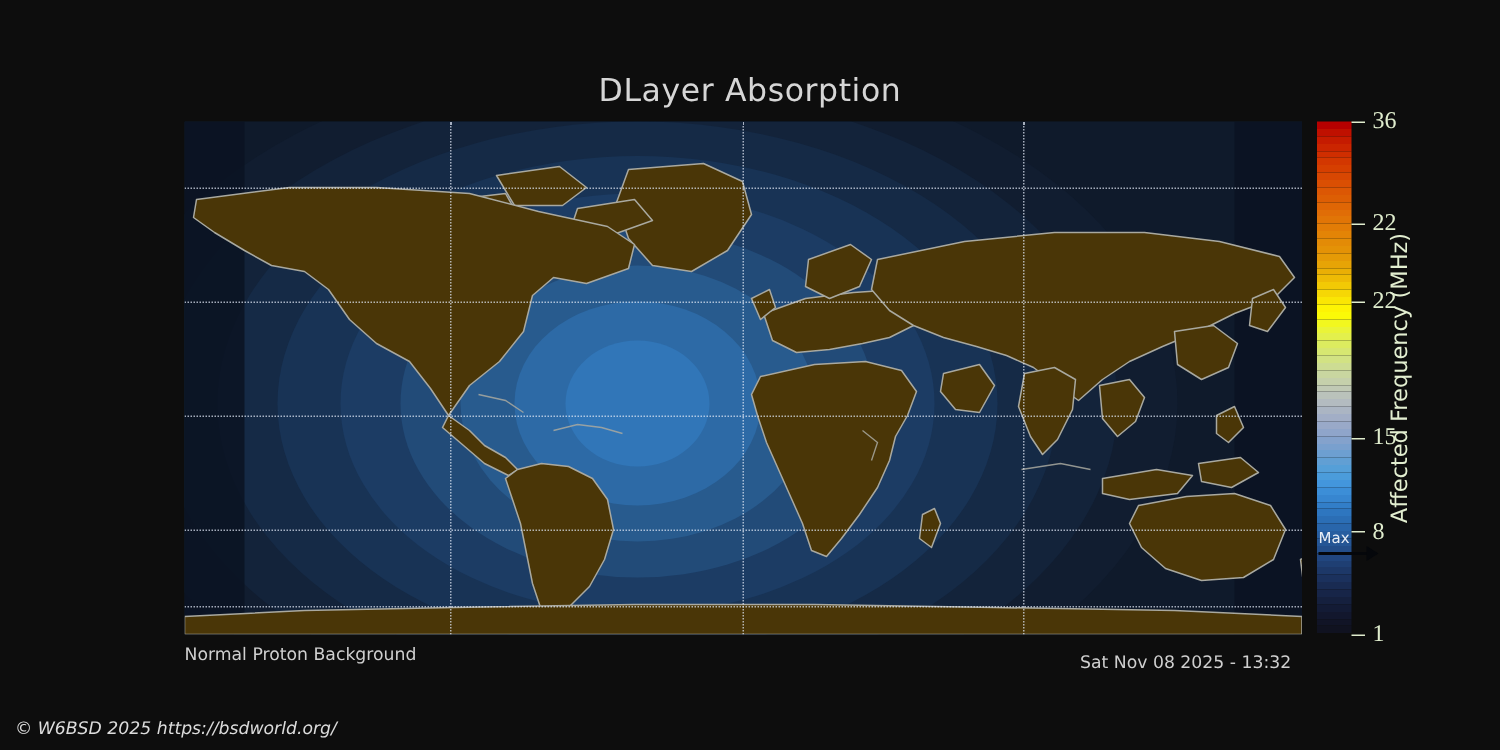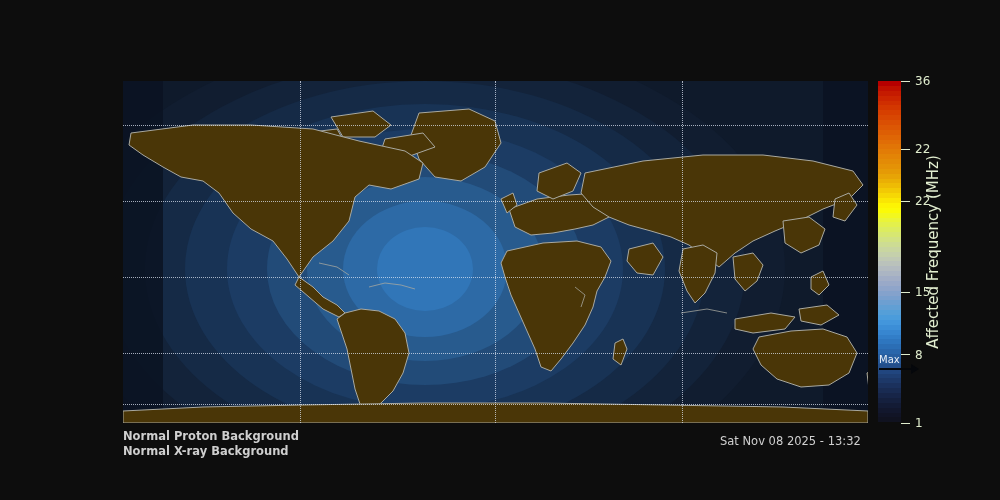--- a/index.html
+++ b/index.html
@@ -30,46 +30,47 @@
     border-top:1px dotted rgba(225,232,245,.72);}
 
   
   #cbar{position:absolute;left:878px;top:81px;width:23px;height:342px;}
   .cb-seg{width:23px;}
   #cb-ticks{position:absolute;left:901px;top:81px;height:342px;width:60px;}
   .cb-tick{position:absolute;left:0;display:flex;align-items:center;
     transform:translateY(-50%);white-space:nowrap;}
   .cb-tick .dash{display:inline-block;width:9px;height:1px;background:#dfeccd;
     margin-right:5px;}
-  .cb-tick .lbl{font-size:12px;color:#dfeccd;}
+  .cb-tick .lbl{font-size:16px;color:#dfeccd;font-family:Liberation Serif, serif;}
   #cb-axis-label{
     position:absolute;left:921px;top:81px;height:342px;width:24px;
     display:flex;align-items:center;justify-content:center;
   }
   #cb-axis-label span{
     transform:rotate(-90deg);white-space:nowrap;font-size:15px;color:#e2eed0;
   }
   
   #cb-max{position:absolute;left:878px;top:355px;width:44px;height:22px;pointer-events:none;}
   #cb-max .mtxt{position:absolute;left:1px;top:-1px;font-size:10px;color:#e8eef6;}
   #cb-max .marrow{position:absolute;left:1px;top:13px;width:34px;height:2px;background:#05070b;}
   #cb-max .mhead{position:absolute;left:33px;top:9px;width:0;height:0;
     border-top:5px solid transparent;border-bottom:5px solid transparent;
     border-left:8px solid #05070b;}
 
   
-  #bg-notes{position:absolute;left:123px;top:429px;font-size:11.5px;line-height:15px;color:#cfcfcf;font-weight:bold;}
+  #bg-notes{position:absolute;left:123px;top:429px;font-size:11.5px;line-height:15px;color:#cfcfcf;}
   #stamp{position:absolute;left:720px;top:434px;font-size:11.5px;color:#cfcfcf;}
   #credit{position:absolute;left:10px;top:478px;font-size:11.5px;font-style:italic;color:#dcdcdc;}
 </style>
 </head>
 <body>
 
 <div id="stage">
 
+  <div id="title">DLayer Absorption</div>
 
   <div id="map">
 
     <svg id="mapsvg" viewBox="0 0 745 342" preserveAspectRatio="none">
       <defs>
         <radialGradient id="absorb" cx="40.5%" cy="55%" r="47%">
           <stop offset="0%" stop-color="#3279bd"></stop>
           <stop offset="22%" stop-color="#3279bd"></stop>
           <stop offset="33%" stop-color="#2f6fae"></stop>
           <stop offset="44%" stop-color="#2a5f96"></stop>
@@ -289,19 +290,19 @@
     <span class="marrow"></span>
     <span class="mhead"></span>
   </div>
 
   <div id="cb-axis-label">
     <span>Affected Frequency (MHz)</span>
   </div>
 
   <div id="bg-notes">
     <div>Normal Proton Background</div>
-    <div>Normal X-ray Background</div>
   </div>
 
   <div id="stamp">Sat Nov 08 2025 - 13:32</div>
 
+  <div id="credit">© W6BSD 2025 https://bsdworld.org/</div>
 
 </div>
 
 </body></html>

